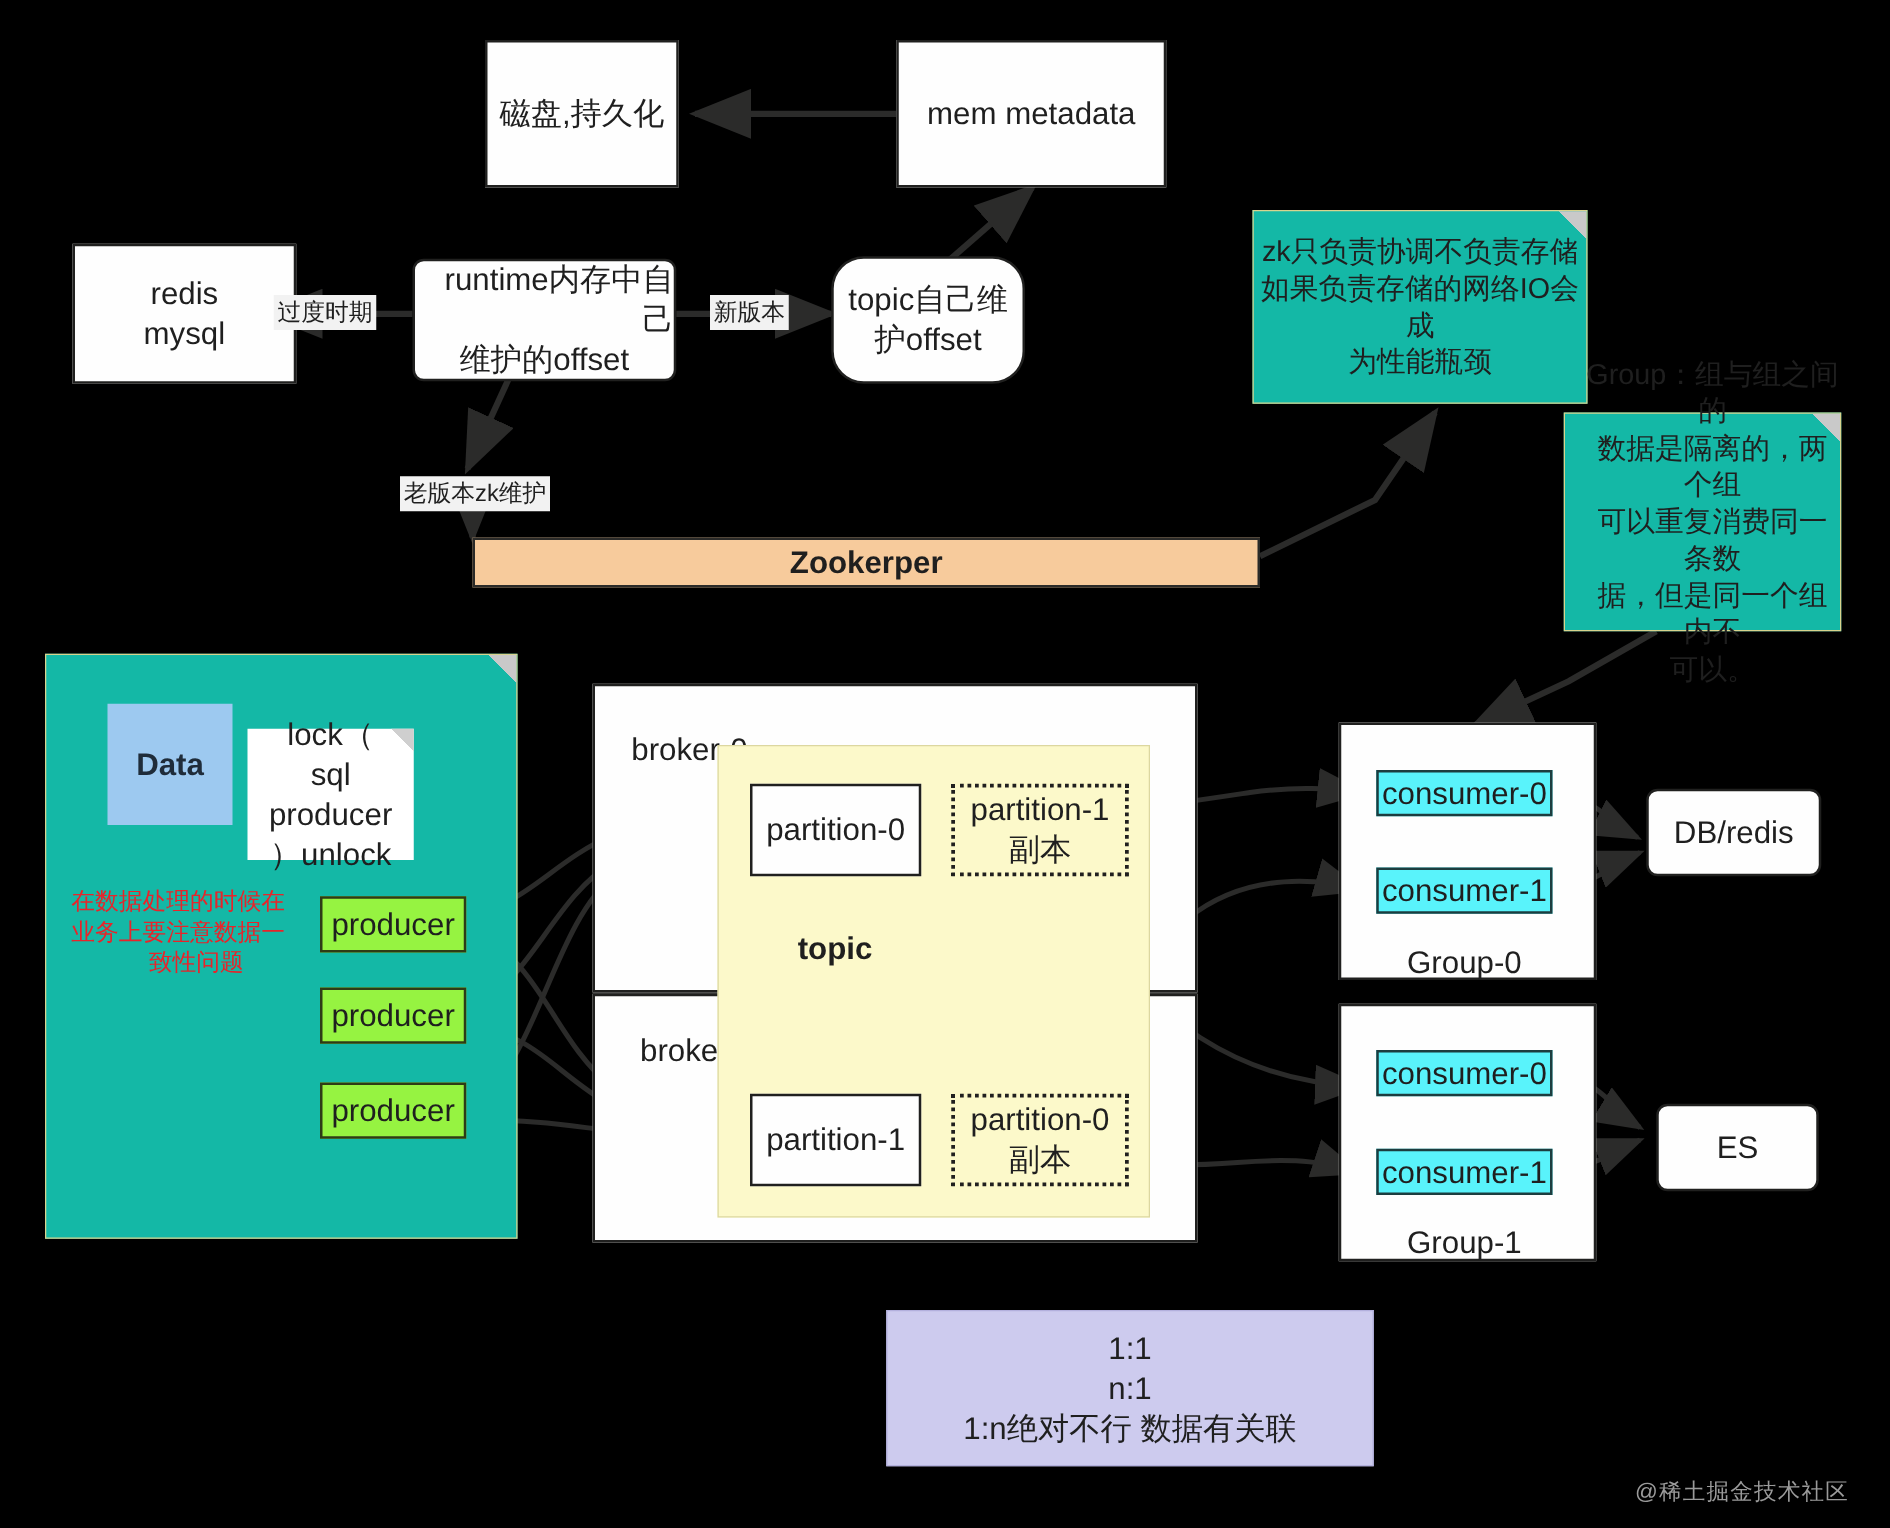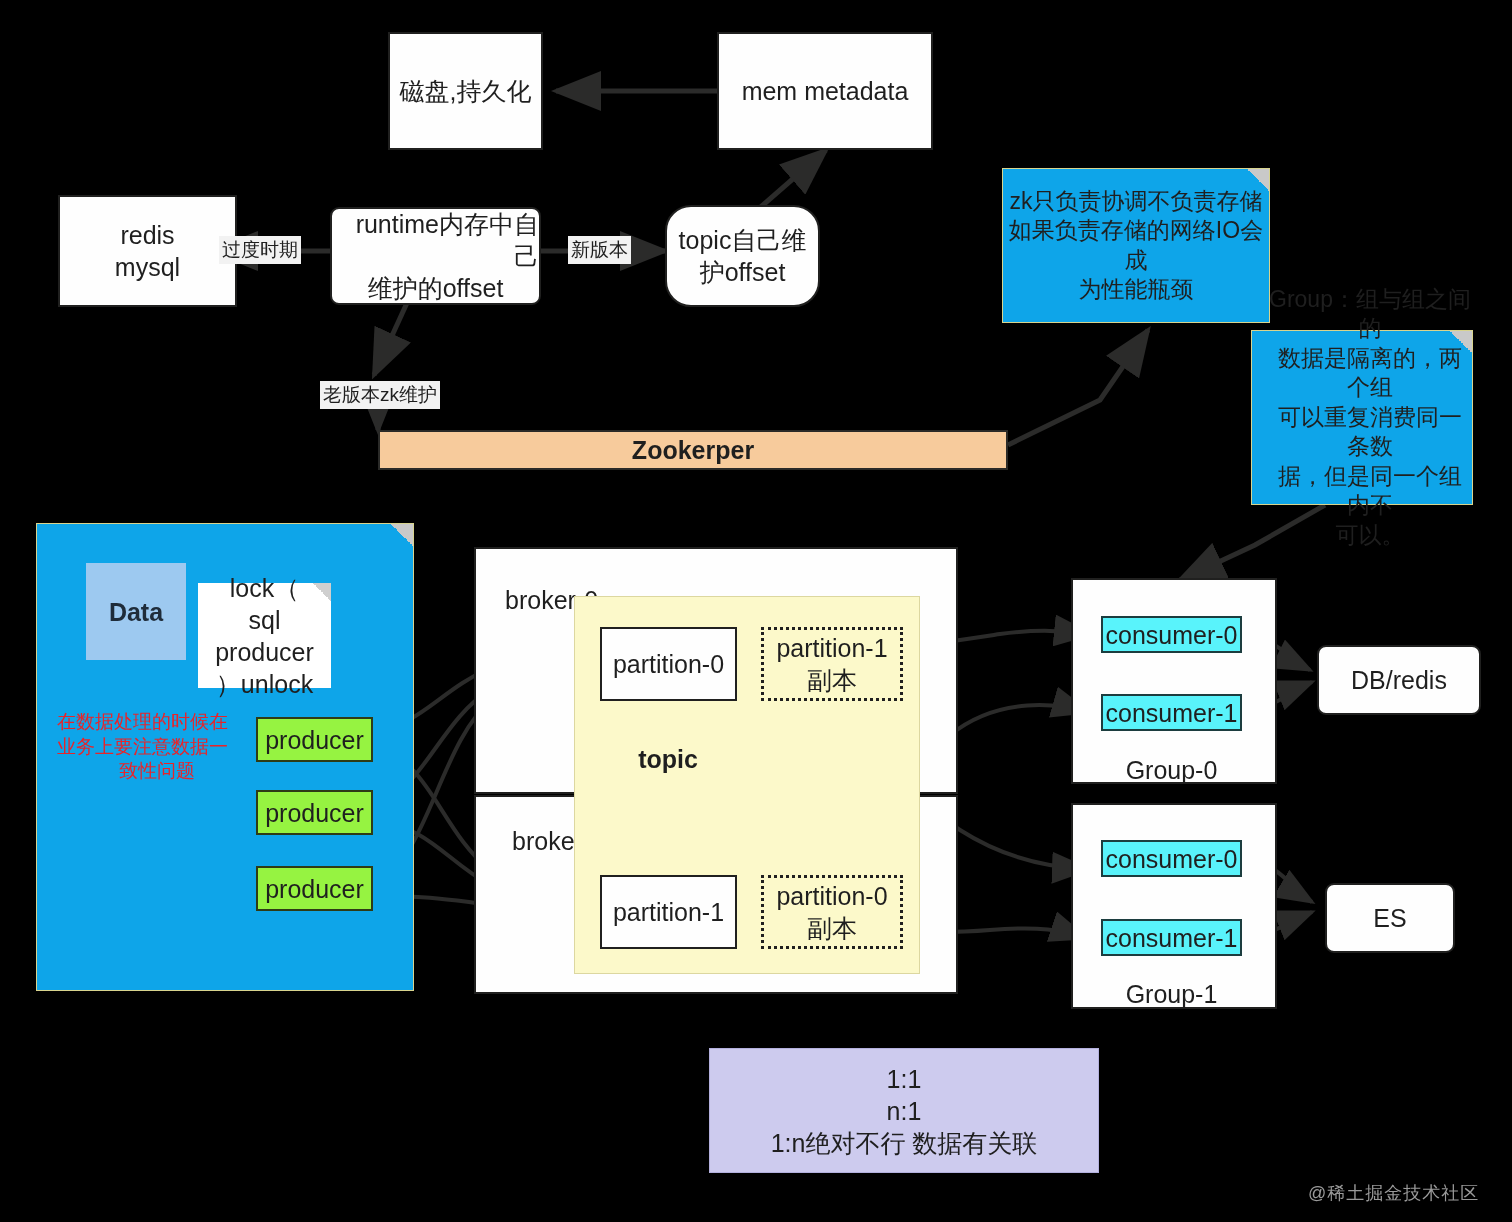--- a/index.html
+++ b/index.html
@@ -3,21 +3,21 @@
 <meta charset="utf-8">
 <style>
   html,body{margin:0;padding:0;background:#000;}
   body{font-family:"Liberation Sans","DejaVu Sans",sans-serif;}
   #stage{position:relative;width:1512px;height:1222px;background:#000;overflow:hidden;}
   #svg{position:absolute;left:0;top:0;width:1512px;height:1222px;pointer-events:none;}
   .node{position:absolute;box-sizing:border-box;display:flex;align-items:center;
         justify-content:center;text-align:center;line-height:1.28;color:#1f1f1f;}
   .wbox{background:#fefefe;border:2px solid #20201f;}
   .wbox-r{background:#fefefe;border:2px solid #20201f;border-radius:9px;}
-  .sticky{background:#0ea5e9;border:1px solid #d8d48e;}
+  .sticky{background:#14b8a6;border:1px solid #d8d48e;}
   .sticky .fold{position:absolute;right:0;top:0;width:22px;height:22px;
         background:linear-gradient(225deg,#c9c9c9 0 50%,transparent 50%);}
   .sticky2{background:#fcf9ca;border:1px solid #dcd7a0;}
   .lbl{position:absolute;background:#f2f2f2;color:#1f1f1f;padding:1px 3px;
        font-size:19px;white-space:nowrap;}
   .green{background:#96f341;border:2px solid #2e3b16;}
   .cyan{background:#59f3fb;border:2px solid #1c3d3f;}
   .orange{background:#f7cb9c;border:2px solid #2a2a28;}
   .blue{background:#9dc9f0;border:none;}
   .purple{background:#cdcbee;border:1px solid #b3b0dd;}
@@ -198,21 +198,21 @@
 
   <div class="node wbox" style="left:1071px;top:578px;width:206px;height:206px;display:block;"></div>
   <div class="node green cyan t20" style="left:1101px;top:616px;width:141px;height:37px;">
     <span>consumer-0</span>
   </div>
   <div class="node green cyan t20" style="left:1101px;top:694px;width:141px;height:37px;">
     <span>consumer-1</span>
   </div>
   <div class="node t20" style="left:1101px;top:757px;width:141px;height:26px;">Group-0</div>
 
-  <div class="node wbox-r t20" style="left:1317px;top:645px;width:164px;height:70px;">
+  <div class="node wbox-r t20" style="left:1317px;top:631px;width:140px;height:70px;">
     <span>DB/redis</span>
   </div>
 
   <div class="node wbox" style="left:1071px;top:803px;width:206px;height:206px;display:block;"></div>
   <div class="node green cyan t20" style="left:1101px;top:840px;width:141px;height:37px;">
     <span>consumer-0</span>
   </div>
   <div class="node green cyan t20" style="left:1101px;top:919px;width:141px;height:37px;">
     <span>consumer-1</span>
   </div>

